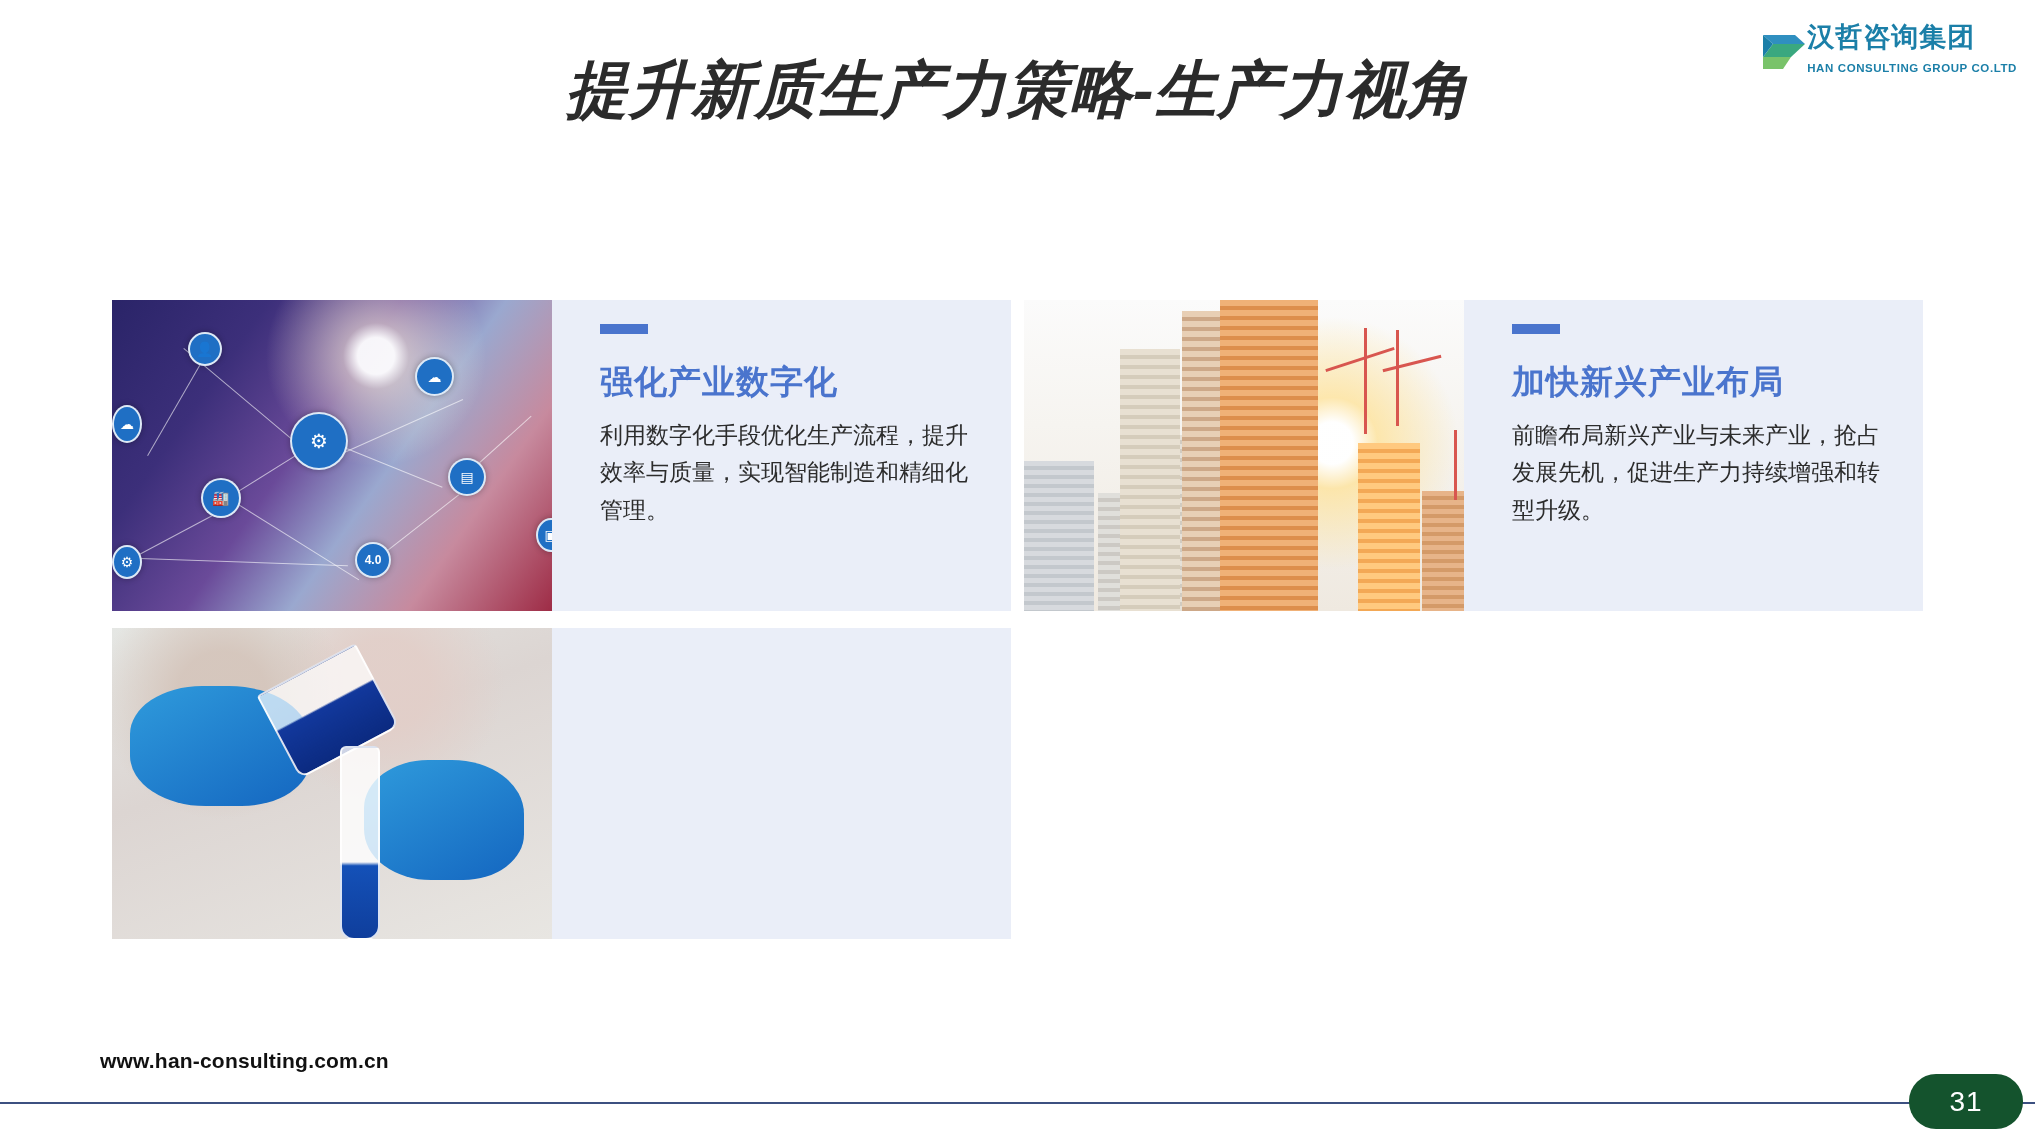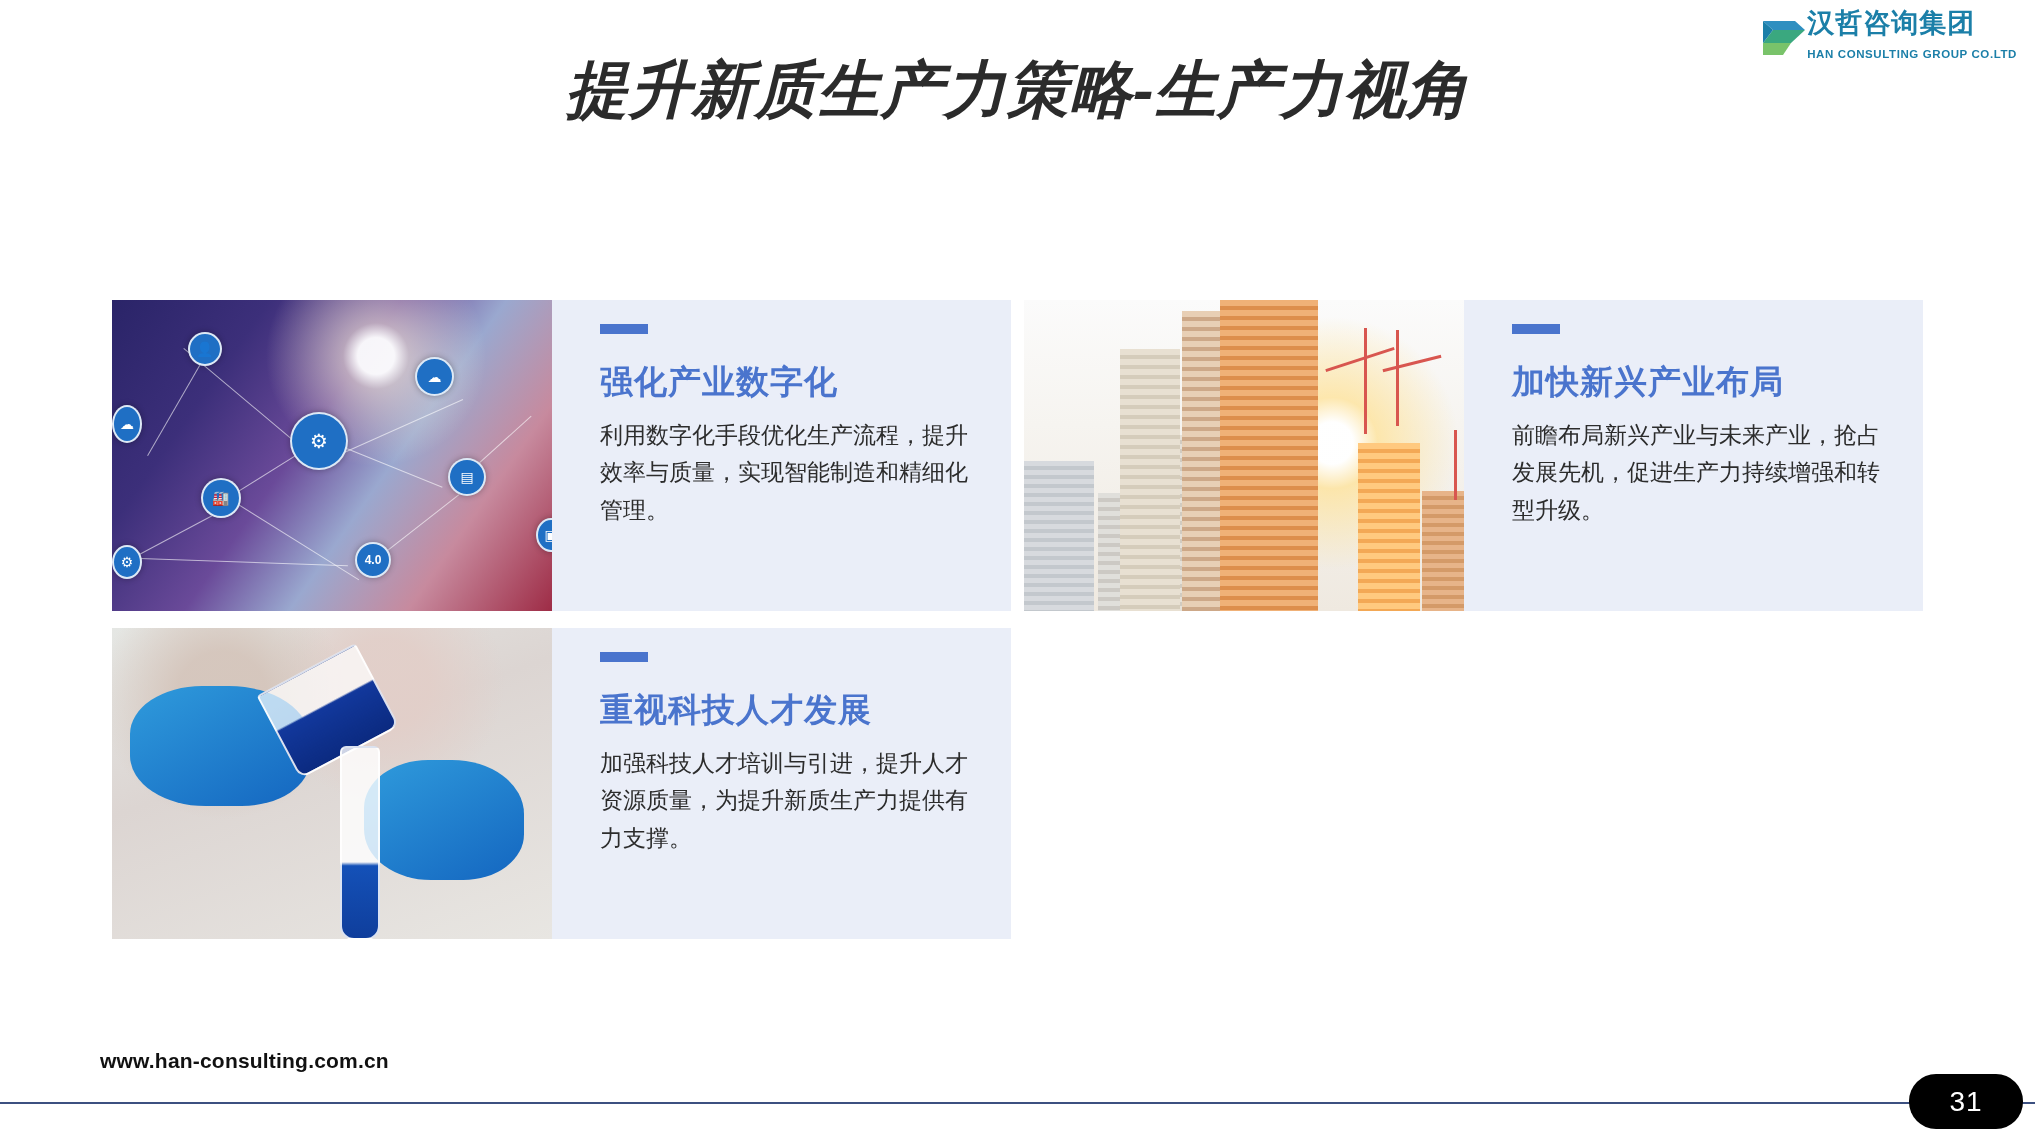--- a/index.html
+++ b/index.html
@@ -11,21 +11,21 @@
     width: 2035px;
     height: 1129px;
     position: relative;
     overflow: hidden;
     font-family: "Liberation Sans", "DejaVu Sans", sans-serif;
   }
 
   
   .logo-block {
     position: absolute;
-    top: 10px;
+    top: 24px;
     right: 18px;
     display: flex;
     align-items: center;
   }
   .logo-mark {
     width: 46px;
     height: 44px;
     flex: 0 0 auto;
   }
   .logo-text {
@@ -137,21 +137,21 @@
     height: 2px;
     background: #3c5080;
   }
   .page-number {
     position: absolute;
     right: 12px;
     bottom: 0px;
     width: 114px;
     height: 55px;
     border-radius: 27px;
-    background: #000000;
+    background: #14532d;
     color: #ffffff;
     font-size: 28px;
     display: flex;
     align-items: center;
     justify-content: center;
     letter-spacing: 1px;
   }
 
   
   .img-lab1 {
@@ -330,24 +330,19 @@
     </div>
   </div>
 
   <div class="card">
     <div class="card-img img-lab2">
       <div class="glove" style="left:18px;  top:58px;  width:180px; height:120px;"></div>
       <div class="glove" style="left:252px; top:132px; width:160px; height:120px;"></div>
       <div class="beaker2"></div>
       <div class="tube"></div>
     </div>
-    <div class="card-body">
-      <div class="accent-bar"></div>
-      <div class="card-title">重视科技人才发展</div>
-      <div class="card-desc">加强科技人才培训与引进，提升人才资源质量，为提升新质生产力提供有力支撑。</div>
-    </div>
   </div>
 
 </div>
 
 <div class="footer-url">www.han-consulting.com.cn</div>
 <div class="footer-rule"></div>
 <div class="page-number">31</div>
 
 </body></html>

